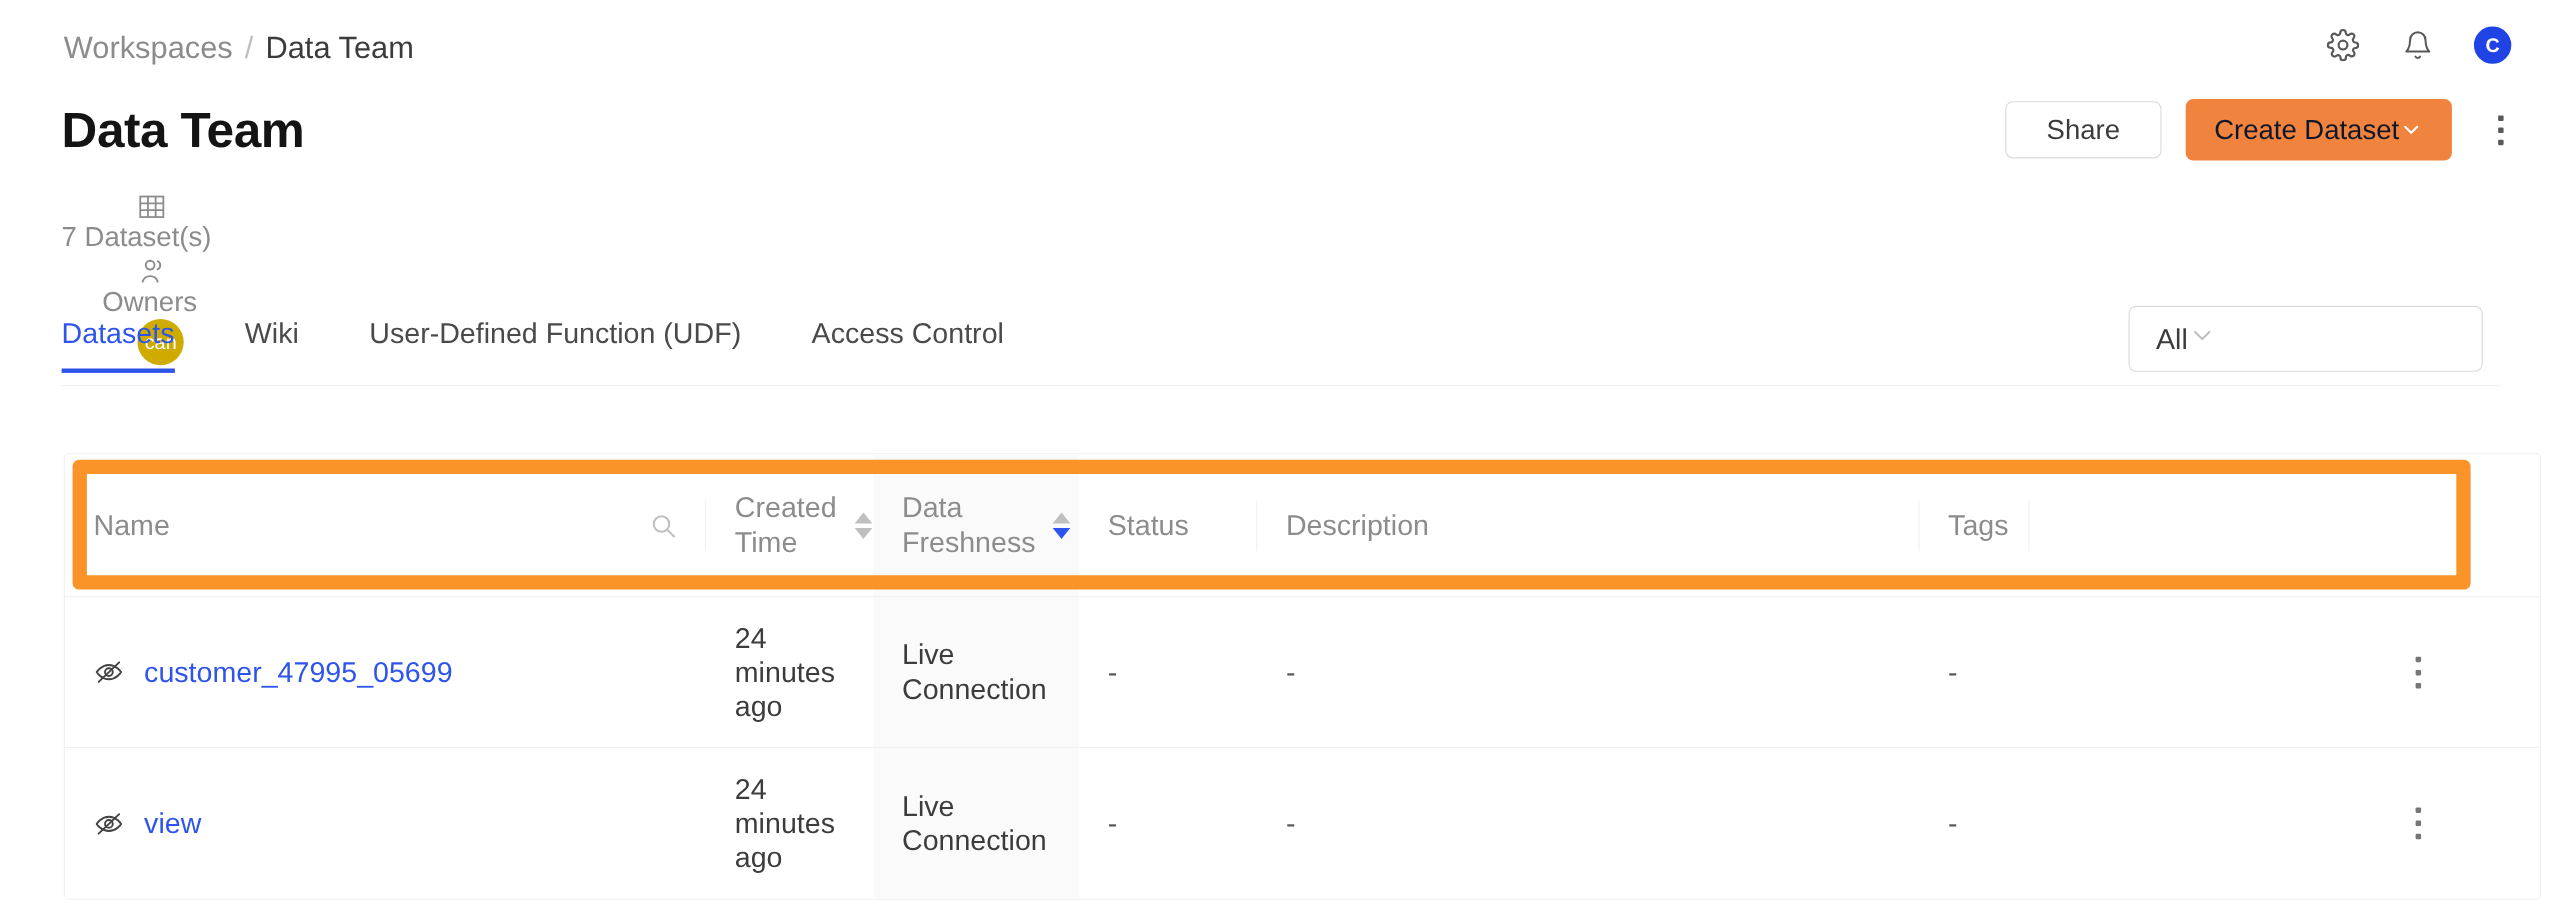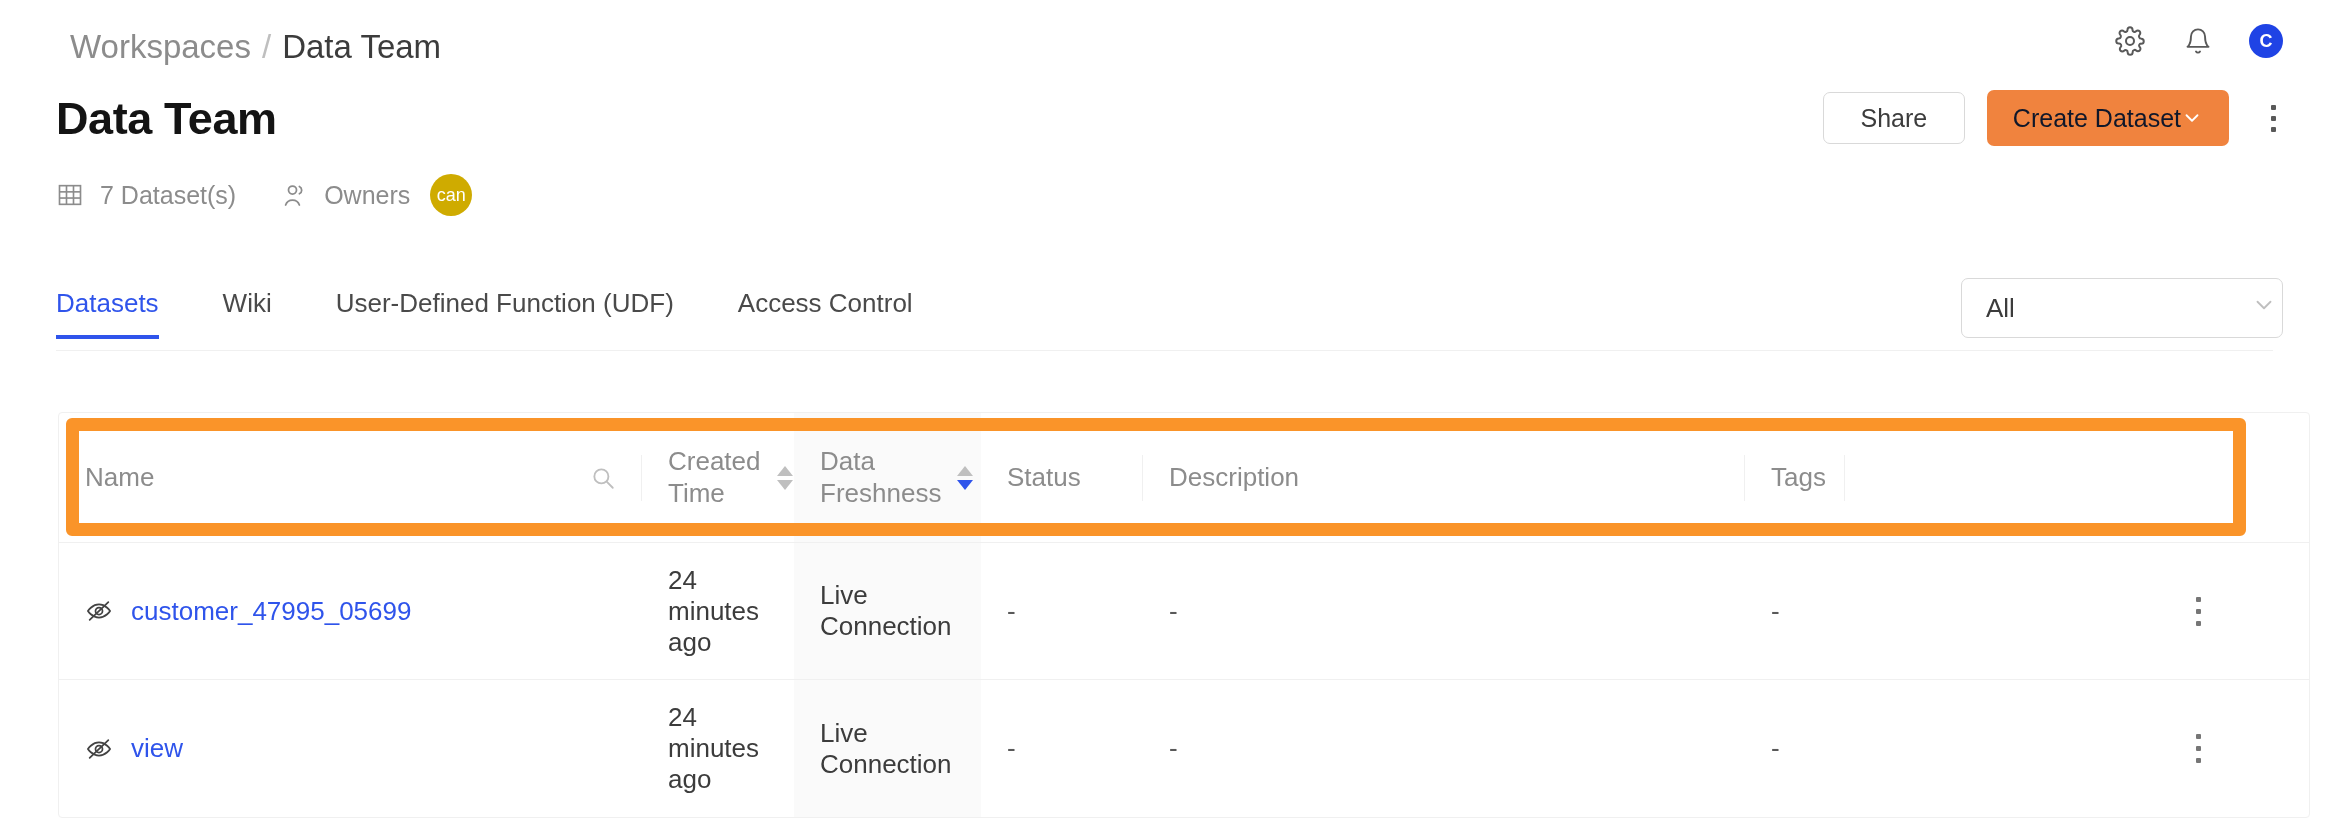--- a/index.html
+++ b/index.html
@@ -8,23 +8,23 @@
     width: 2329px; height: 825px;
     background: #ffffff;
     font-family: "Liberation Sans", sans-serif;
     color: #262626;
     overflow: hidden;
   }
 
   
   .breadcrumb {
     position: absolute;
-    left: 70px; top: 28px;
+    left: 58px; top: 28px;
     display: flex; align-items: center; gap: 11px;
-    font-size: 33px;
+    font-size: 28px;
   }
   .bc-root { color: #8c8c8c; }
   .bc-sep { color: #bfbfbf; }
   .bc-current { color: #3c3c3c; }
 
   
   .topicons {
     position: absolute;
     right: 46px; top: 24px;
     display: flex; align-items: center; gap: 34px;
@@ -74,21 +74,21 @@
     display: flex; flex-direction: column; align-items: center; justify-content: center; gap: 6px;
     cursor: pointer; margin-left: 4px;
   }
   .kebab-top i { width: 5px; height: 5px; background: #595959; border-radius: 1px; display: block; }
 
   
   .meta {
     position: absolute;
     left: 56px; top: 174px;
     display: flex; align-items: center;
-    font-size: 25px; color: #8c8c8c;
+    font-size: 25px; color: #8c8c8c; flex-direction: column;
   }
   .meta .grid-ic { margin-right: 16px; display: flex; }
   .meta .ds-count { margin-right: 44px; }
   .meta .ppl-ic { margin-right: 14px; display: flex; }
   .meta .owners-lbl { margin-right: 20px; }
   .owner-avatar {
     width: 42px; height: 42px; border-radius: 50%;
     background: #cfab00; color: #fff;
     font-size: 18px;
     display: flex; align-items: center; justify-content: center;
@@ -113,25 +113,25 @@
     height: 4px; background: #2f54eb;
   }
   .tabs-rule {
     position: absolute; left: 56px; right: 56px; top: 350px;
     height: 1px; background: #f0f0f0;
   }
 
   
   .filter-select {
     position: absolute;
-    right: 46px; top: 278px;
+    right: 72px; top: 278px;
     width: 322px; height: 60px;
     border: 1px solid #d9d9d9; border-radius: 7px;
     background: #fff;
-    display: flex; align-items: center; justify-content: space-between;
+    display: flex; align-items: center; 
     padding: 0 5px 0 24px;
     font-size: 26px; color: #3c3c3c;
     cursor: pointer;
   }
 
   
   .table {
     position: absolute;
     left: 58px; top: 412px; width: 2252px;
     border: 1px solid #f0f0f0;

